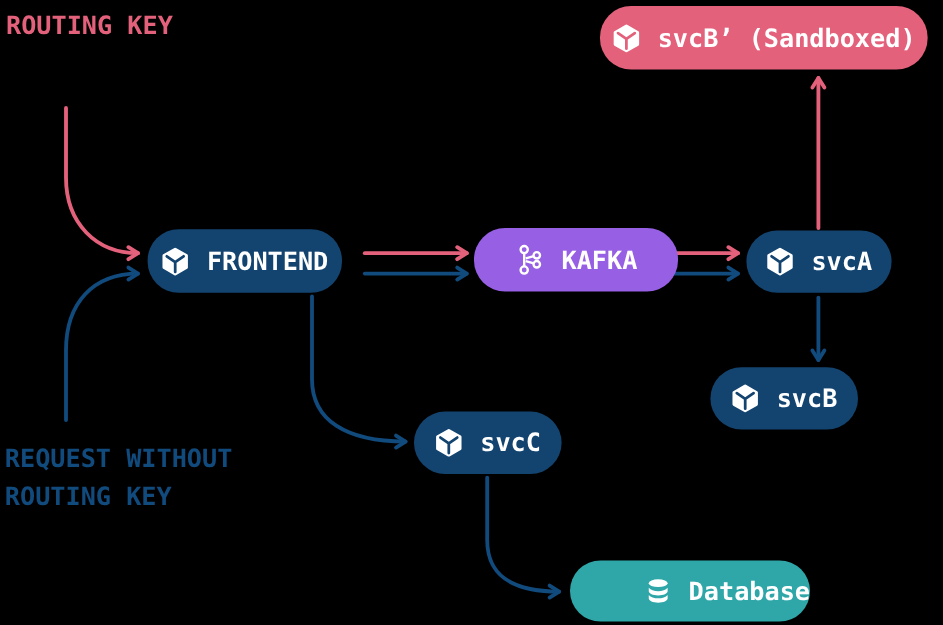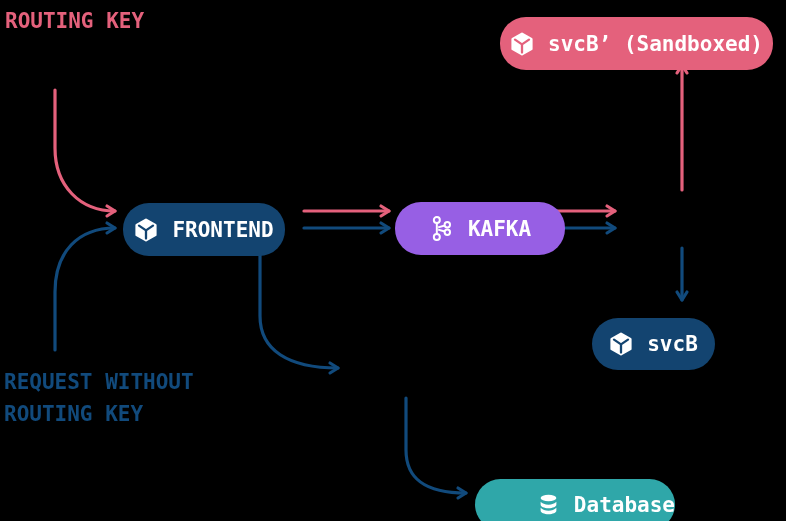--- a/index.html
+++ b/index.html
@@ -33,21 +33,20 @@
   .annotation--navy{color:var(--navy-arrow);}
   .node{
     position:absolute;
     display:flex;align-items:center;justify-content:center;
     gap:14px;
     border-radius:26px;
     color:var(--node-text);
     font-size:21px;font-weight:bold;
     white-space:nowrap;
     cursor:default;
-    margin-top:12px;
   }
   .node--navy{background:var(--navy-node);}
   .node--pink{background:var(--pink);}
   .node--purple{background:var(--purple);}
   .node--teal{background:var(--teal);justify-content:flex-end;}
   .node--navy .cube-inner{stroke:var(--navy-node);}
   .node--pink .cube-inner{stroke:var(--pink);}
   .icon{display:inline-flex;align-items:center;}
   .node-label{display:inline-block;}
 </style>
@@ -114,31 +113,49 @@
           <circle cx="7.5" cy="21.2" r="2.9"></circle>
           <circle cx="17.6" cy="9.4" r="2.6"></circle>
           <circle cx="17.6" cy="16.6" r="2.6"></circle>
           <path d="M7.5 7.7 V18.3 M8.8 11.9 L15.2 10.1 M8.8 14.1 L15.2 15.9"></path>
         </g>
       </svg>
     </span>
     <span class="node-label">KAFKA</span>
   </div>
 
+  <div class="node node--navy" style="left:622px;top:192px;width:121px;height:52px">
+    <span class="icon">
+      <svg viewBox="0 0 24 24" width="24" height="24">
+        <path d="M12 1.8 L21.3 7.1 V16.9 L12 22.2 L2.7 16.9 V7.1 Z" fill="#fff" stroke="#fff" stroke-width="2.6" stroke-linejoin="round"></path>
+        <path class="cube-inner" d="M12 12.4 V20.6 M12 12.4 L5 7.6 M12 12.4 L19 7.6" fill="none" stroke-width="2.3" stroke-linecap="round"></path>
+      </svg>
+    </span>
+    <span class="node-label">svcA</span>
+  </div>
 
   <div class="node node--navy" style="left:592px;top:306px;width:123px;height:52px">
     <span class="icon">
       <svg viewBox="0 0 24 24" width="24" height="24">
         <path d="M12 1.8 L21.3 7.1 V16.9 L12 22.2 L2.7 16.9 V7.1 Z" fill="#fff" stroke="#fff" stroke-width="2.6" stroke-linejoin="round"></path>
         <path class="cube-inner" d="M12 12.4 V20.6 M12 12.4 L5 7.6 M12 12.4 L19 7.6" fill="none" stroke-width="2.3" stroke-linecap="round"></path>
       </svg>
     </span>
     <span class="node-label">svcB</span>
   </div>
 
+  <div class="node node--navy" style="left:345px;top:343px;width:123px;height:52px">
+    <span class="icon">
+      <svg viewBox="0 0 24 24" width="24" height="24">
+        <path d="M12 1.8 L21.3 7.1 V16.9 L12 22.2 L2.7 16.9 V7.1 Z" fill="#fff" stroke="#fff" stroke-width="2.6" stroke-linejoin="round"></path>
+        <path class="cube-inner" d="M12 12.4 V20.6 M12 12.4 L5 7.6 M12 12.4 L19 7.6" fill="none" stroke-width="2.3" stroke-linecap="round"></path>
+      </svg>
+    </span>
+    <span class="node-label">svcC</span>
+  </div>
 
   <div class="node node--teal" style="left:475px;top:467px;width:200px;height:51px">
     <span class="icon">
       <svg viewBox="0 0 24 24" width="23" height="23">
         <g fill="#fff">
           <ellipse cx="12" cy="5.2" rx="8.2" ry="3.4"></ellipse>
           <path d="M3.8 9.2 c1.6 1.9 4.6 3 8.2 3 s6.6 -1.1 8.2 -3 v3.1 c0 2 -3.7 3.6 -8.2 3.6 s-8.2 -1.6 -8.2 -3.6 z"></path>
           <path d="M3.8 15.4 c1.6 1.9 4.6 3 8.2 3 s6.6 -1.1 8.2 -3 v3.2 c0 2 -3.7 3.6 -8.2 3.6 s-8.2 -1.6 -8.2 -3.6 z"></path>
         </g>
       </svg>

